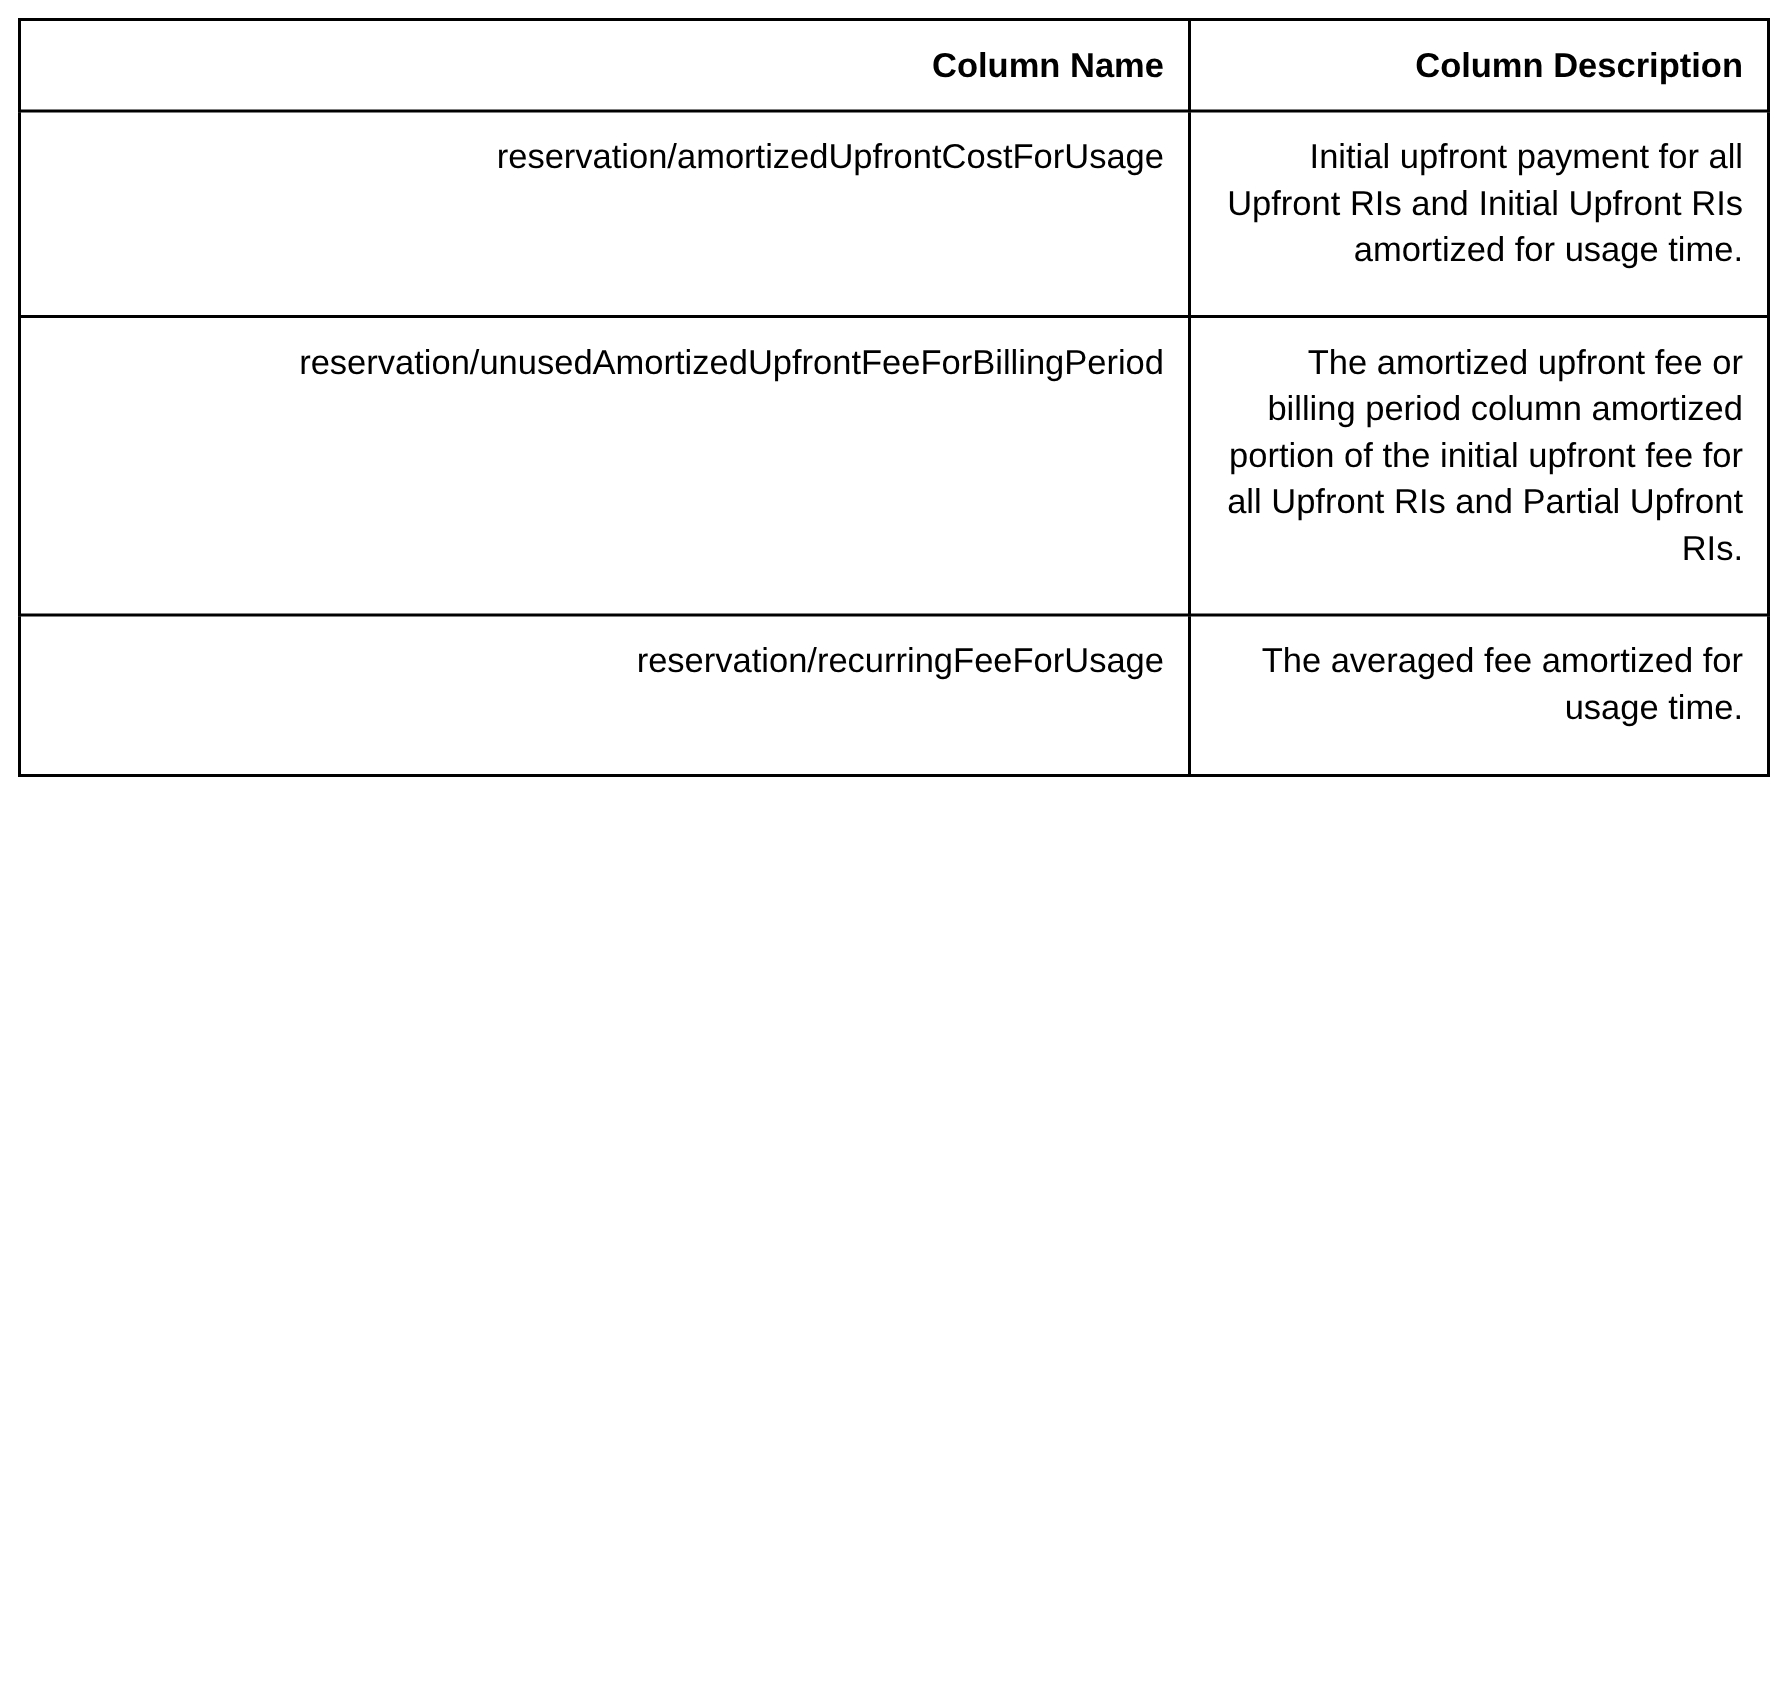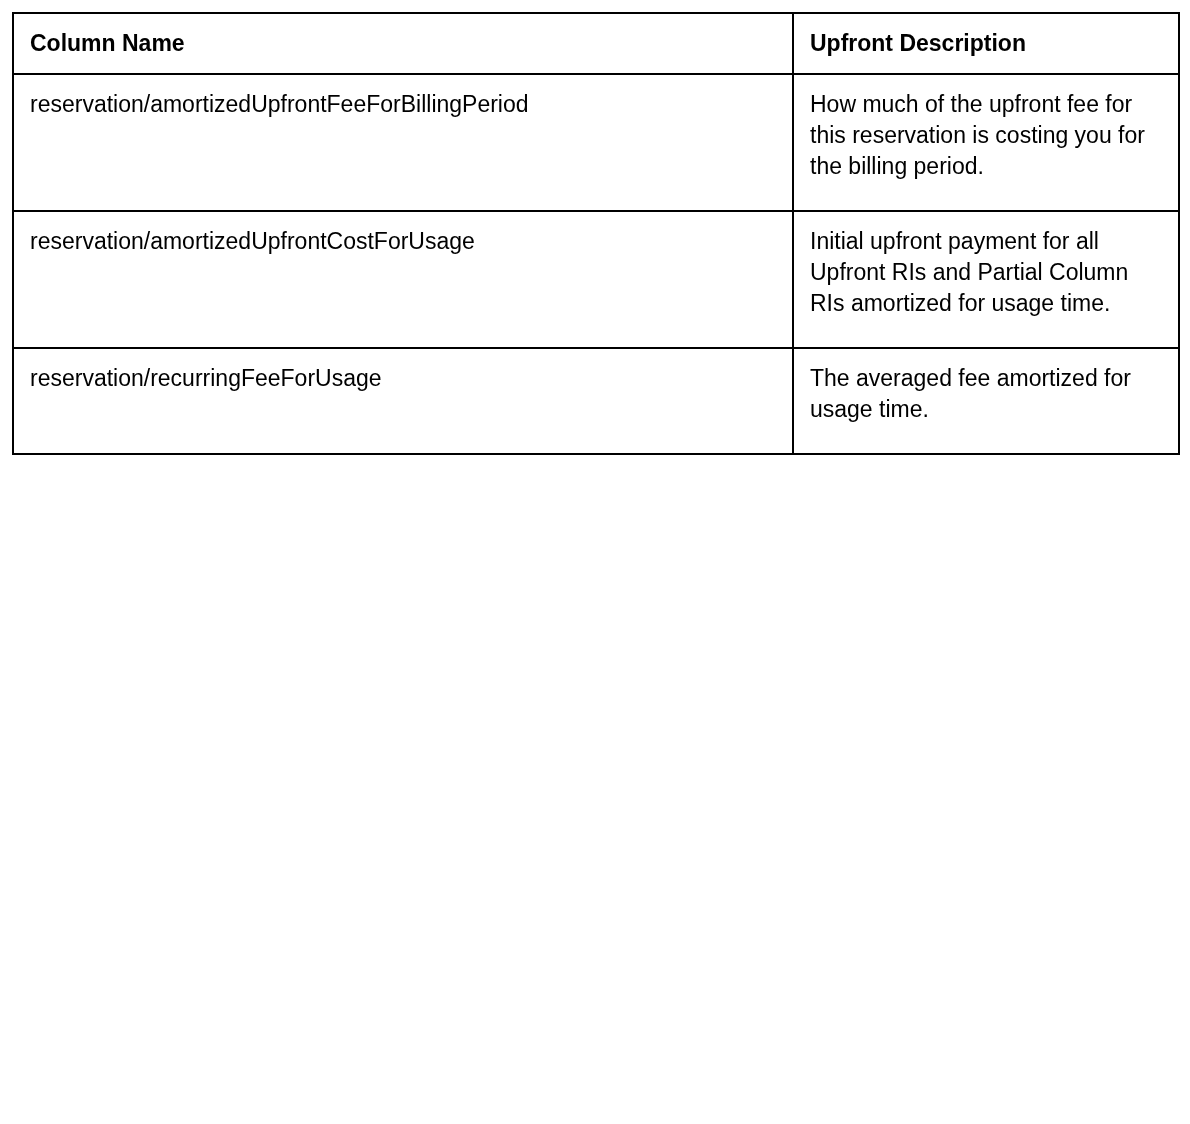--- a/index.html
+++ b/index.html
@@ -12,21 +12,21 @@
     }
     table {
       border-collapse: collapse;
       width: 1166px;
       table-layout: fixed;
     }
     col.col-name { width: 780px; }
     col.col-desc { width: 386px; }
     th, td {
       border: 2px solid #000;
-      text-align: left;
+      text-align: right;
       vertical-align: top;
       padding: 14px 16px 28px 16px;
       font-size: 23px;
       line-height: 1.35;
       word-wrap: break-word;
     }
     th {
       font-weight: 700;
       padding-bottom: 14px;
     }
@@ -37,30 +37,30 @@
 <body>
 
 <table>
   <colgroup>
     <col class="col-name">
     <col class="col-desc">
   </colgroup>
   <thead>
     <tr>
       <th>Column Name</th>
-      <th>Upfront Description</th>
+      <th>Column Description</th>
     </tr>
   </thead>
   <tbody>
     <tr>
-      <td class="name-cell">reservation/amortizedUpfrontFeeForBillingPeriod</td>
-      <td class="desc-cell">How much of the upfront fee for this reservation is costing you for the billing period.</td>
+      <td class="name-cell">reservation/amortizedUpfrontCostForUsage</td>
+      <td class="desc-cell">Initial upfront payment for all Upfront RIs and Initial Upfront RIs amortized for usage time.</td>
     </tr>
     <tr>
-      <td class="name-cell">reservation/amortizedUpfrontCostForUsage</td>
-      <td class="desc-cell">Initial upfront payment for all Upfront RIs and Partial Column RIs amortized for usage time.</td>
+      <td class="name-cell">reservation/unusedAmortizedUpfrontFeeForBillingPeriod</td>
+      <td class="desc-cell">The amortized upfront fee or billing period column amortized portion of the initial upfront fee for all Upfront RIs and Partial Upfront RIs.</td>
     </tr>
     <tr>
       <td class="name-cell">reservation/recurringFeeForUsage</td>
       <td class="desc-cell">The averaged fee amortized for usage time.</td>
     </tr>
   </tbody>
 </table>
 
 </body></html>

